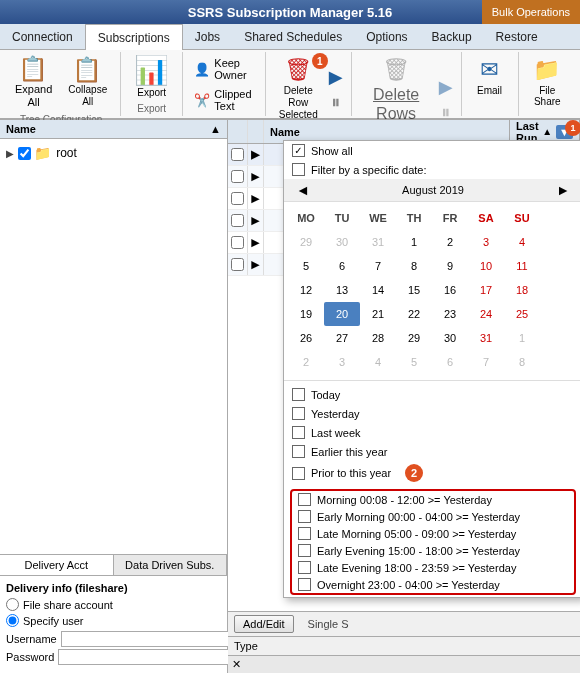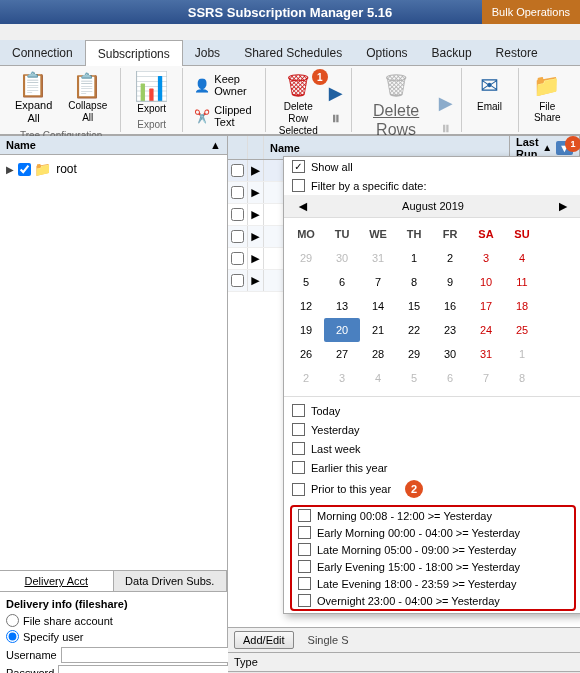--- a/index.html
+++ b/index.html
@@ -29,21 +29,21 @@
     .main { display: flex; height: calc(673px - 24px - 26px - 70px); }
     
     
     .left-panel { width: 228px; border-right: 1px solid #aaa; display: flex; flex-direction: column; background: white; }
     .panel-header { background: #dce6f0; padding: 3px 6px; font-size: 11px; font-weight: bold; border-bottom: 1px solid #aaa; display: flex; justify-content: space-between; align-items: center; }
     .tree-area { flex: 1; padding: 4px; overflow: auto; }
     .tree-item { display: flex; align-items: center; gap: 4px; padding: 2px; }
     .folder-icon { color: #d4a020; font-size: 14px; }
     .bottom-tabs { border-top: 1px solid #aaa; display: flex; }
     .bottom-tab { flex: 1; padding: 4px 6px; text-align: center; font-size: 11px; cursor: pointer; background: #e8e8e8; border-right: 1px solid #aaa; }
-    .bottom-tab.active { background: white; text-decoration: underline; }
+    .bottom-tab.active { background: white; }
     .delivery-info { padding: 6px; background: white; font-size: 11px; border-top: 1px solid #aaa; }
     .delivery-title { font-weight: bold; margin-bottom: 4px; }
     .radio-group { display: flex; flex-direction: column; gap: 3px; margin: 4px 0; }
     .radio-item { display: flex; align-items: center; gap: 4px; }
     .field-row { display: flex; align-items: center; gap: 4px; margin: 2px 0; }
     .field-label { width: 60px; text-align: right; }
     .field-input { flex: 1; border: 1px solid #aaa; height: 16px; background: white; }
     
     
     .right-panel { flex: 1; display: flex; flex-direction: column; background: white; overflow: hidden; position: relative; }
@@ -84,21 +84,21 @@
     .icon-export { color: #1a7a20; font-size: 22px; }
     
     
     ::-webkit-scrollbar { width: 8px; height: 8px; }
     ::-webkit-scrollbar-track { background: #f0f0f0; }
     ::-webkit-scrollbar-thumb { background: #b0b0b0; border-radius: 2px; }
   </style>
 </head>
 <body>
 
-<div style="position:relative; height:40px;border-radius:9px;">
+<div style="position:relative; height:24px;border-radius:9px;">
   <div class="title-bar">
     <span>SSRS Subscription Manager 5.16</span>
   </div>
   <div class="bulk-ops">Bulk Operations</div>
 </div>
 
 <div class="menu-bar">
   <div class="menu-item">Connection</div>
   <div class="menu-item active">Subscriptions</div>
   <div class="menu-item">Jobs</div>

